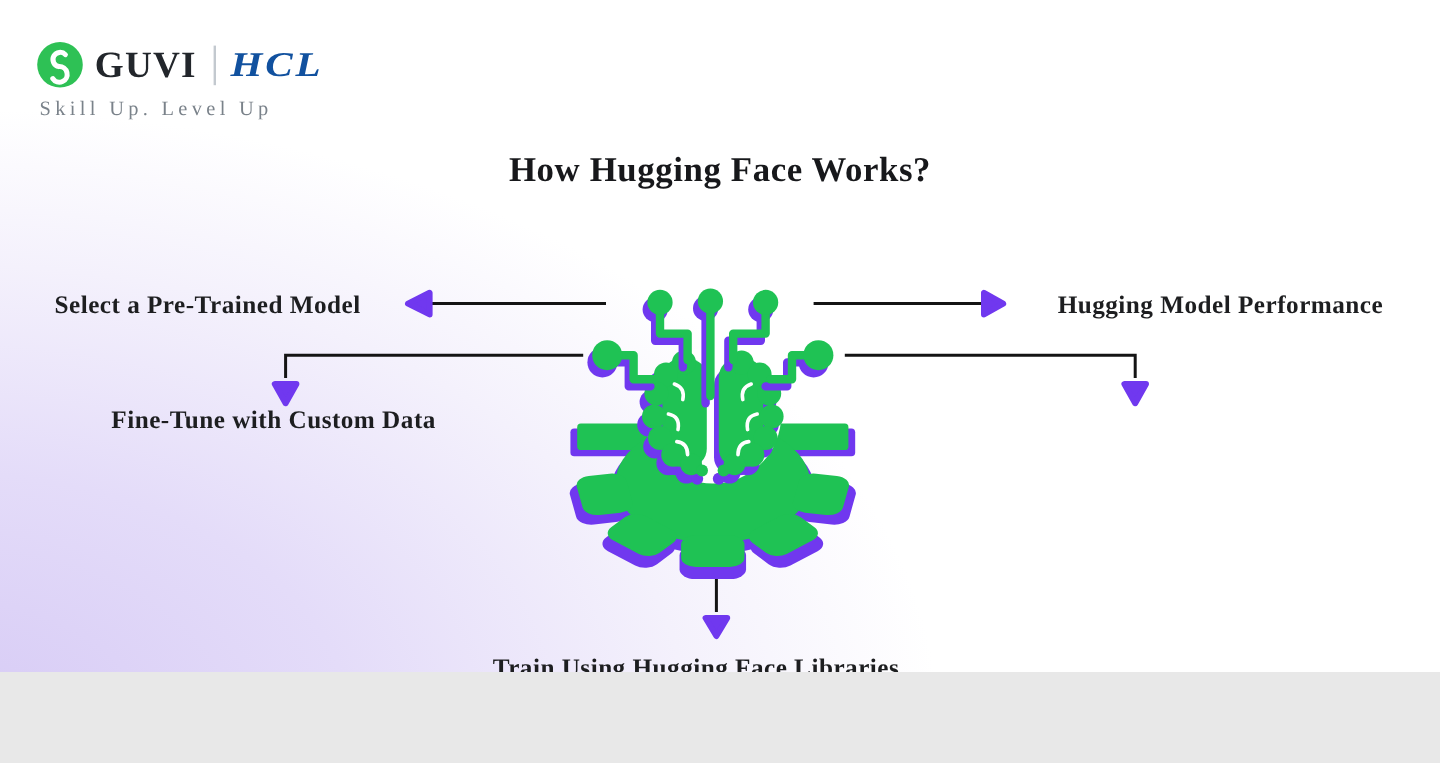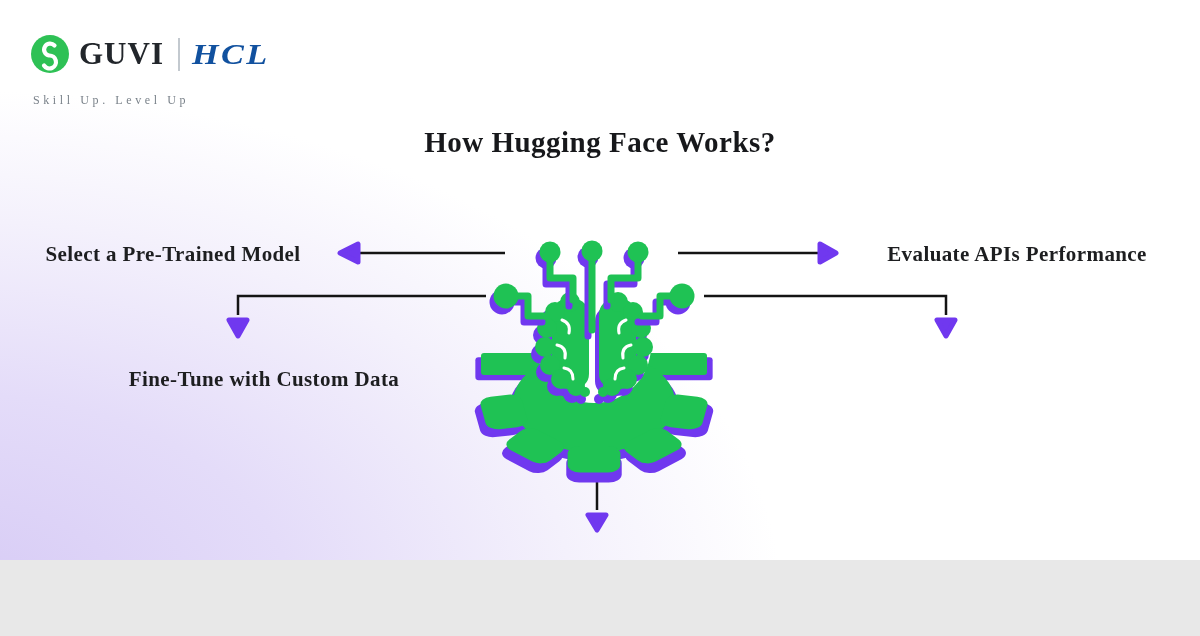--- a/index.html
+++ b/index.html
@@ -9,33 +9,33 @@
     background:radial-gradient(1000px 620px at -4% 108%, var(--bg-corner,#d6caf5) 0%, #e4dcf9 34%, #f4f1fc 62%, #ffffff 83%), #ffffff;
   }
   
   .logo{position:absolute;left:30px;top:34px;}
   .logo-row{display:flex;align-items:center;}
   .guvi-mark{width:40px;height:40px;flex:0 0 auto;}
   .guvi-word{font-size:31px;font-weight:700;color:#22262b;letter-spacing:1px;margin-left:9px;}
   .logo-sep{width:2px;height:33px;background:#c3c9cf;margin:0 12px 0 14px;}
   .hcl-word{font-size:29px;font-weight:700;font-style:italic;color:var(--hcl-blue,#11519f);
             letter-spacing:2px;transform:scaleX(1.18);transform-origin:left center;}
-  .tagline{margin-top:19px;margin-left:3px;font-size:12px;letter-spacing:3.6px;
+  .tagline{margin-top:7px;margin-left:3px;font-size:17px;letter-spacing:3.6px;
            color:var(--tagline-gray,#7a828a);font-weight:500;}
   
   .title{position:absolute;top:126px;left:0;right:0;margin:0;text-align:center;
          font-size:29px;font-weight:700;color:#17181b;letter-spacing:.5px;}
   
   .art{position:absolute;left:0;top:0;width:1200px;height:636px;}
   
   .step{position:absolute;transform:translate(-50%,-50%);white-space:nowrap;
         font-size:21px;font-weight:600;letter-spacing:.4px;color:#1d1e20;}
   .s0{left:173px;top:254px;}
   .s1{left:1017px;top:254px;}
-  .s2{left:228px;top:379px;margin-left:36px;}
+  .s2{left:228px;top:350px;}
   .s3{left:950px;top:367px;}
   .s4{left:580px;top:557px;}
 </style>
 </head>
 <body>
 
 <div class="canvas">
 
   <header class="logo">
     <div class="logo-row">
@@ -147,16 +147,17 @@
       <g stroke="var(--purple,#7038ef)" transform="translate(-4,6)">
         <use href="#traceset"></use>
       </g>
       <g stroke="var(--green,#1fc254)">
         <use href="#traceset"></use>
       </g>
     </g>
   </svg>
 
   <div class="step s0">Select a Pre-Trained Model</div>
-  <div class="step s1">Evaluate APIs Performance</div>
+  <div class="step s1">Hugging Model Performance</div>
   <div class="step s2">Fine-Tune with Custom Data</div>
+  <div class="step s4">Train Using Hugging Face Libraries</div>
 
 </div>
 
 </body></html>

